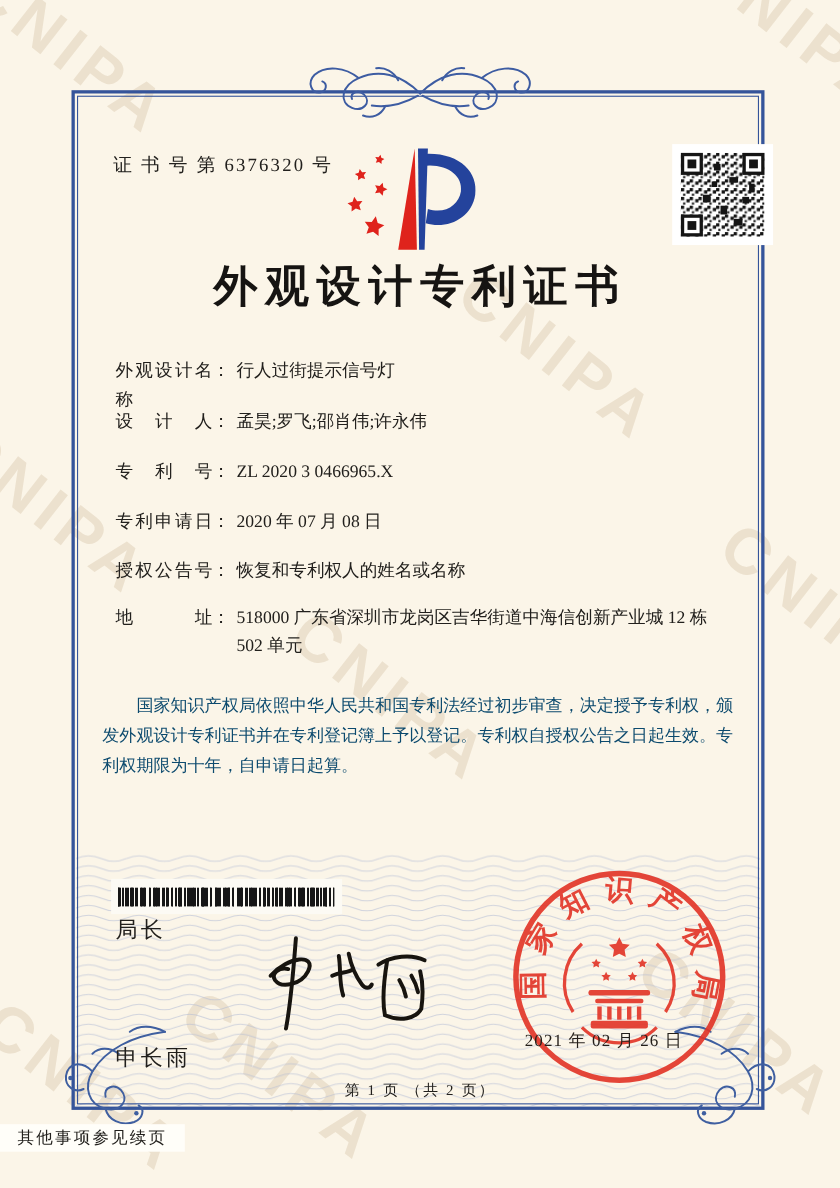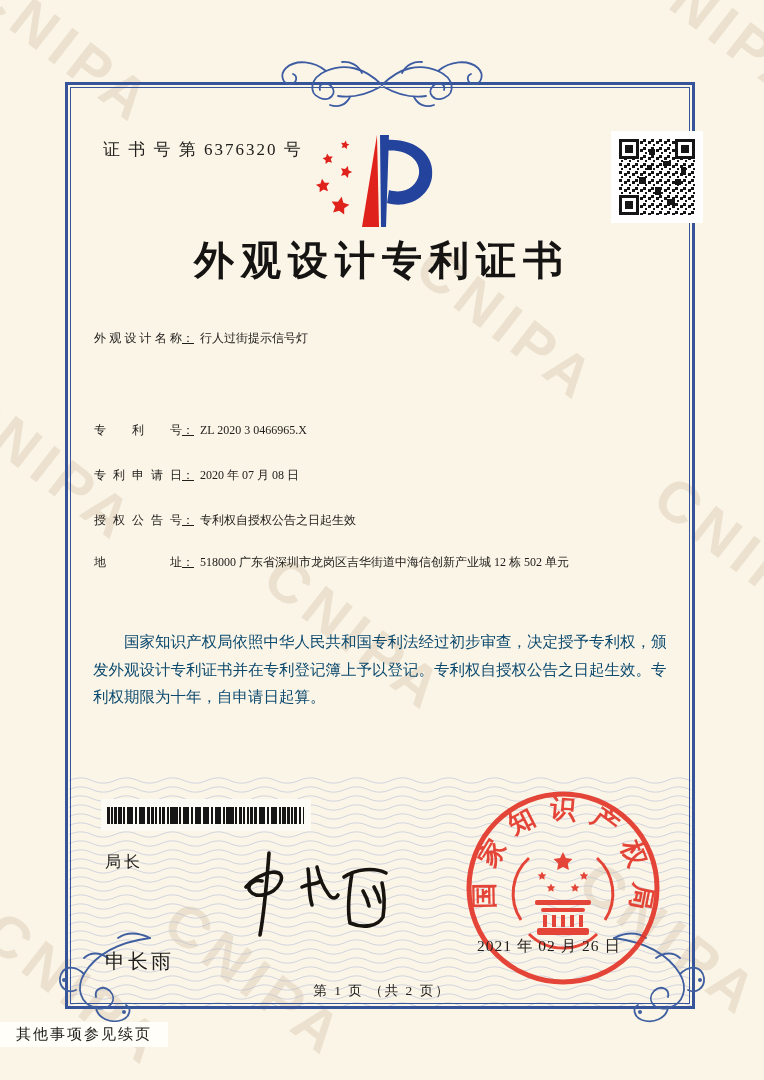--- a/index.html
+++ b/index.html
@@ -23,40 +23,40 @@
   .flourish { position:absolute; width:112px; height:100px; }
   .flourish.bl { left:48px;  top:928px; }
   .flourish.br { left:604px; top:928px; transform:scaleX(-1); }
   
   .cert-no { position:absolute; left:103px; top:138px; font-size:17px; letter-spacing:2px; }
   .logo { position:absolute; left:293px; top:130px; width:145px; height:100px; }
   .qr { position:absolute; left:611px; top:131px; width:92px; height:92px; }
   .title { position:absolute; left:0; top:233px; width:764px; text-align:center;
            font-size:40px; font-weight:bold; letter-spacing:7px; color:#161412; }
   
-  .frow { position:absolute; left:94px; width:575px; font-size:12px; line-height:26px;text-decoration:underline; }
+  .frow { position:absolute; left:105px; width:575px; font-size:16px; line-height:26px; }
   .lbl { display:inline-block; width:88px; text-align:justify; text-align-last:justify;
          vertical-align:top; }
   .colon { vertical-align:top; }
   .val { display:inline-block; margin-left:6px; vertical-align:top; max-width:452px; }
   .fgroup2 { position:absolute; left:274px; top:0; }
   
   .body-text { position:absolute; left:93px; top:628px; width:586px;
                font-size:15.5px; line-height:1.78; color:#0c4a6e; }
   .body-text p { text-indent:2em; }
   
   .barcode-box { position:absolute; left:101px; top:799px; width:210px; height:32px;
                  background:#fcfaf4; }
   .barcode { position:absolute; left:6px; top:8px; width:197px; height:17px;
              background-color:#fcfaf4;
              background-image:
                repeating-linear-gradient(90deg,#161616 0 2px,transparent 2px 4px),
                repeating-linear-gradient(90deg,#161616 0 1px,transparent 1px 7px),
                repeating-linear-gradient(90deg,#161616 0 3px,transparent 3px 11px); }
-  .sig-title { position:absolute; left:105px; top:852px; font-size:16px; letter-spacing:3px; }
+  .sig-title { position:absolute; left:105px; top:832px; font-size:20px; letter-spacing:3px; }
   .sig-name  { position:absolute; left:105px; top:948px; font-size:20px; letter-spacing:3px; }
   .signature { position:absolute; left:222px; top:843px; width:178px; height:100px; }
   .seal { position:absolute; left:463px; top:788px; width:200px; height:200px; opacity:.9; }
   .seal-date { position:absolute; left:477px; top:936px; width:180px; font-size:15.5px;
                color:#241f1a; letter-spacing:1px; white-space:nowrap; }
   .page-info { position:absolute; left:0; top:982px; width:764px; text-align:center;
                font-size:13.5px; letter-spacing:2px; }
   .cont-note { position:absolute; left:0; top:1022px; width:620px; text-align:left; }
   .cont-note span { display:inline-block; background:#fffef9; padding:3px 16px;
                     font-size:15px; letter-spacing:2px; }
@@ -176,28 +176,31 @@
           <rect x="6" y="62" width="8" height="8" fill="#151515"></rect>
       </g>
     </g>
   </svg>
 
   <div class="title">外观设计专利证书</div>
 
   <div class="frow" style="top:325px;">
     <span class="lbl">外观设计名称</span><span class="colon">：</span><span class="val">行人过街提示信号灯</span>
   </div>
+  <div class="frow" style="top:371px;">
+    <span class="lbl">设计人</span><span class="colon">：</span><span class="val">孟昊;罗飞;邵肖伟;许永伟</span>
+  </div>
   <div class="frow" style="top:417px;">
     <span class="lbl">专利号</span><span class="colon">：</span><span class="val">ZL 2020 3 0466965.X</span>
   </div>
   <div class="frow" style="top:462px;">
     <span class="lbl">专利申请日</span><span class="colon">：</span><span class="val">2020 年 07 月 08 日</span>
   </div>
   <div class="frow" style="top:507px;">
-    <span class="lbl">授权公告号</span><span class="colon">：</span><span class="val">专利权自授权公告之日起生效</span>
+    <span class="lbl">授权公告号</span><span class="colon">：</span><span class="val">恢复和专利权人的姓名或名称</span>
   </div>
   <div class="frow" style="top:549px;">
     <span class="lbl">地址</span><span class="colon">：</span><span class="val" style="width:440px;">518000 广东省深圳市龙岗区吉华街道中海信创新产业城 12 栋 502 单元</span>
   </div>
 
   <div class="body-text">
     <p>国家知识产权局依照中华人民共和国专利法经过初步审查，决定授予专利权，颁发外观设计专利证书并在专利登记簿上予以登记。专利权自授权公告之日起生效。专利权期限为十年，自申请日起算。</p>
   </div>
 
   <div class="barcode-box">

